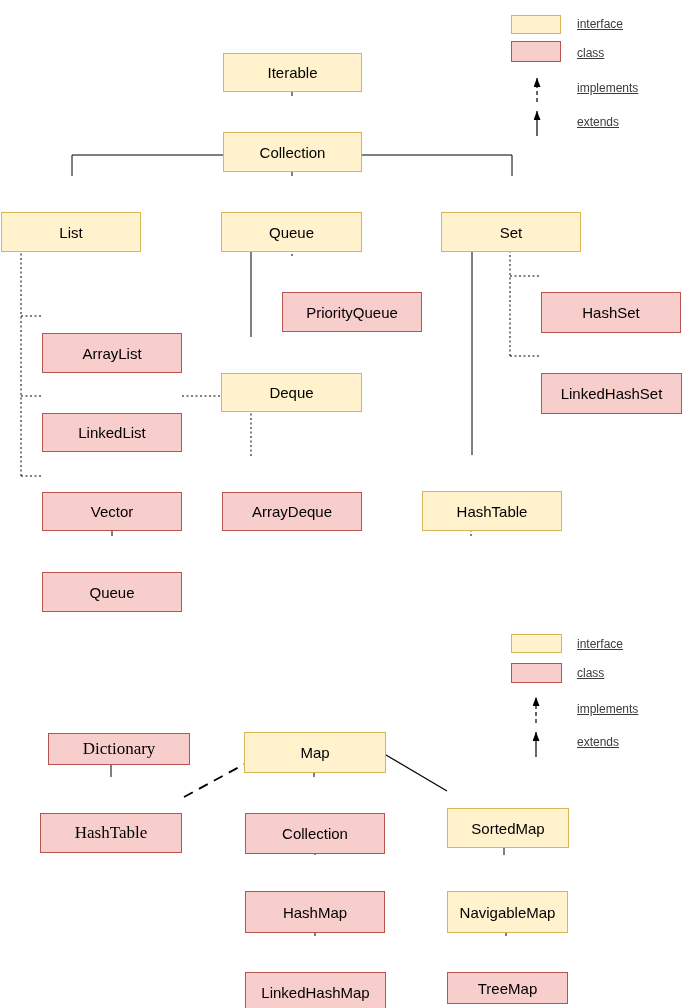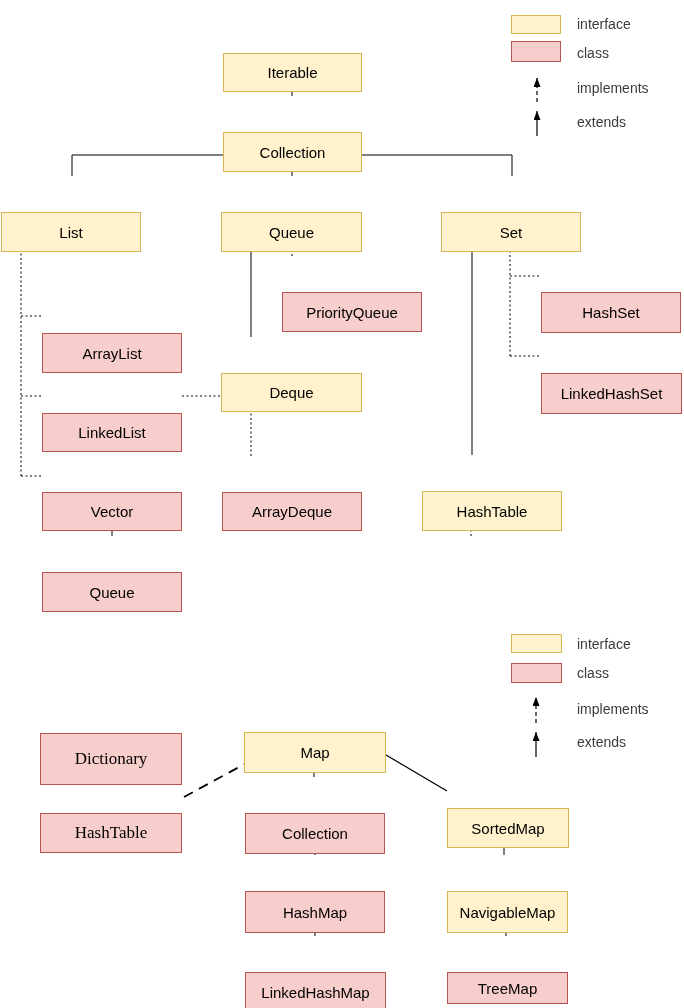--- a/index.html
+++ b/index.html
@@ -5,21 +5,21 @@
   html,body{margin:0;padding:0;background:#ffffff;}
   #canvas{position:relative;width:684px;height:1008px;background:#fff;overflow:hidden;
           font-family:"Liberation Sans",sans-serif;}
   #edges{position:absolute;left:0;top:0;width:684px;height:1008px;}
   .node{position:absolute;display:flex;align-items:center;justify-content:center;
         box-sizing:border-box;font-size:15px;color:#000;white-space:nowrap;margin-top:36px;}
   .iface{background:var(--interface-fill,#FFF2CC);border:1px solid var(--interface-border,#D6B656);}
   .cls{background:var(--class-fill,#F8CECC);border:1px solid var(--class-border,#B85450);}
   .serif{font-family:"Liberation Serif",serif;font-size:17px;}
   .swatch{position:absolute;box-sizing:border-box;}
-  .lg{position:absolute;font-size:14px;color:var(--legend-text,#3b3b3b);line-height:16px;}
+  .lg{position:absolute;font-size:12px;color:var(--legend-text,#3b3b3b);line-height:16px;text-decoration:underline;}
 </style>
 </head>
 <body>
 
 <div id="canvas">
 
   <svg id="edges" viewBox="0 0 684 1008">
     <defs>
       <marker id="arr" markerUnits="userSpaceOnUse" markerWidth="10" markerHeight="9" refX="9" refY="3.5" orient="auto">
         <path d="M0,0 L9,3.5 L0,7 Z" fill="#000"></path>
@@ -91,21 +91,21 @@
   <div class="node cls" style="left:541px;top:256px;width:140px;height:41px">HashSet</div>
   <div class="node cls" style="left:42px;top:297px;width:140px;height:40px">ArrayList</div>
   <div class="node iface" style="left:221px;top:337px;width:141px;height:39px">Deque</div>
   <div class="node cls" style="left:541px;top:337px;width:141px;height:41px">LinkedHashSet</div>
   <div class="node cls" style="left:42px;top:377px;width:140px;height:39px">LinkedList</div>
   <div class="node cls" style="left:42px;top:456px;width:140px;height:39px">Vector</div>
   <div class="node cls" style="left:222px;top:456px;width:140px;height:39px">ArrayDeque</div>
   <div class="node iface" style="left:422px;top:455px;width:140px;height:40px">HashTable</div>
   <div class="node cls" style="left:42px;top:536px;width:140px;height:40px">Queue</div>
 
-  <div class="node cls serif" style="left:40px;top:697px;width:142px;height:52px">Dictionary</div>
+  <div class="node cls serif" style="left:48px;top:697px;width:142px;height:32px">Dictionary</div>
   <div class="node iface" style="left:244px;top:696px;width:142px;height:41px">Map</div>
   <div class="node cls serif" style="left:40px;top:777px;width:142px;height:40px">HashTable</div>
   <div class="node cls" style="left:245px;top:777px;width:140px;height:41px">Collection</div>
   <div class="node iface" style="left:447px;top:772px;width:122px;height:40px">SortedMap</div>
   <div class="node cls" style="left:245px;top:855px;width:140px;height:42px">HashMap</div>
   <div class="node iface" style="left:447px;top:855px;width:121px;height:42px">NavigableMap</div>
   <div class="node cls" style="left:245px;top:936px;width:141px;height:40px">LinkedHashMap</div>
   <div class="node cls" style="left:447px;top:936px;width:121px;height:32px">TreeMap</div>
 
 </div>

